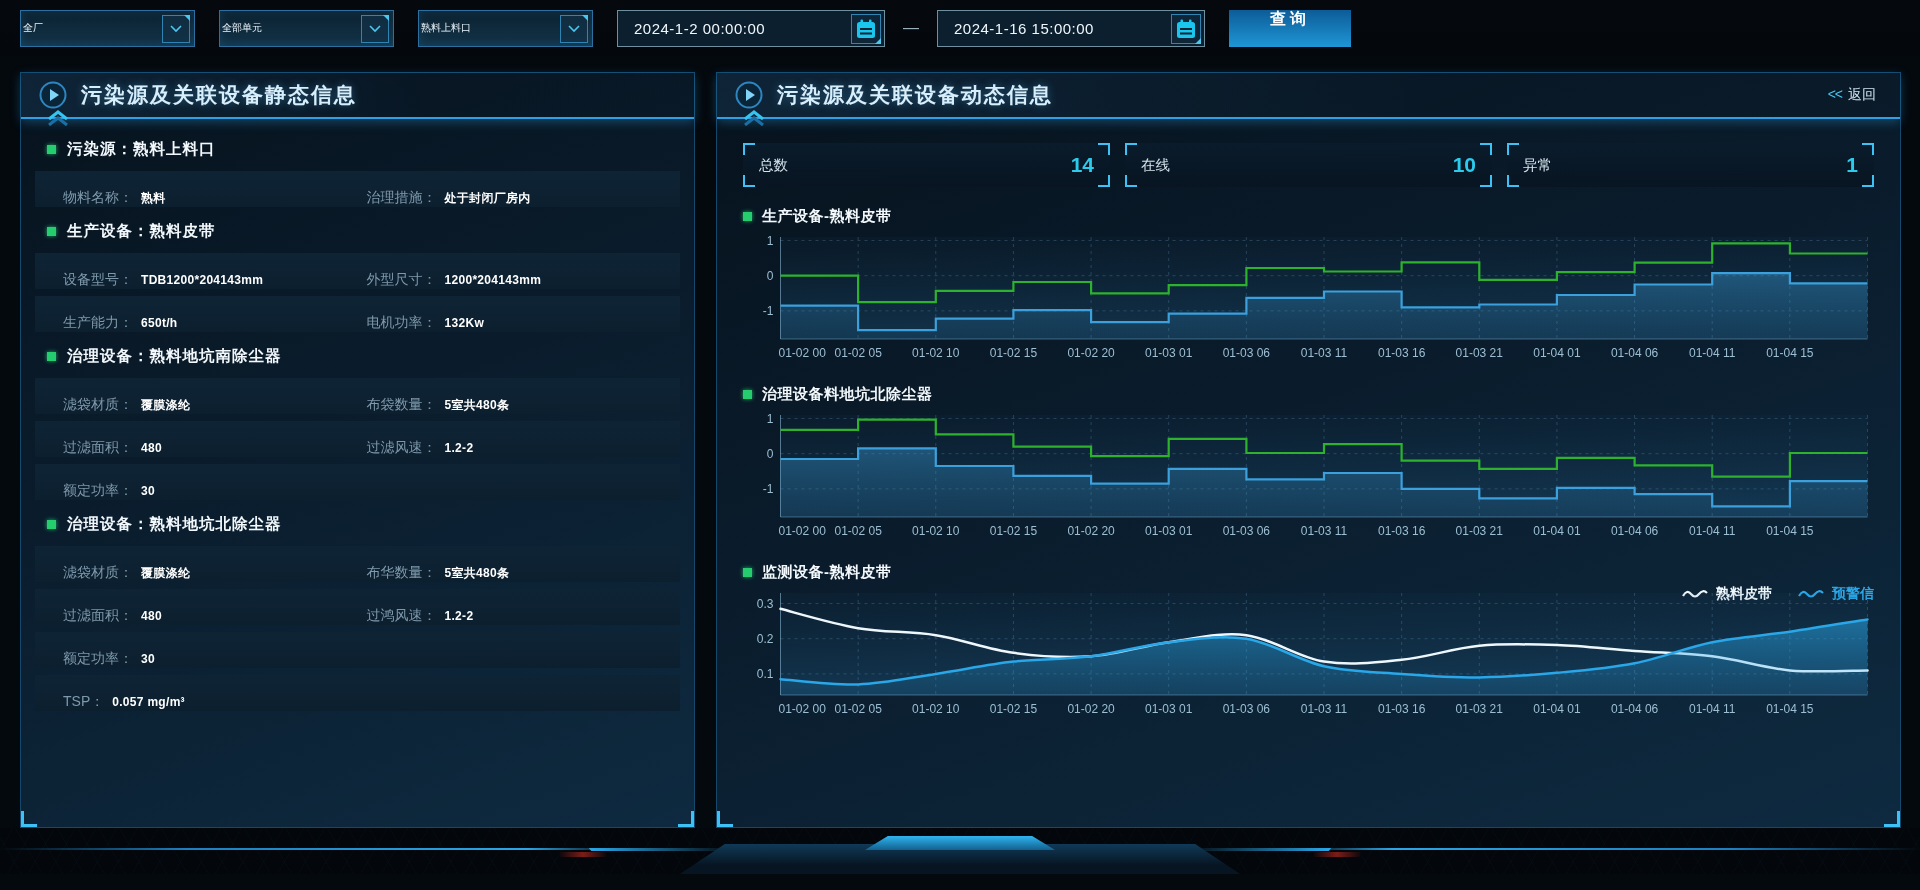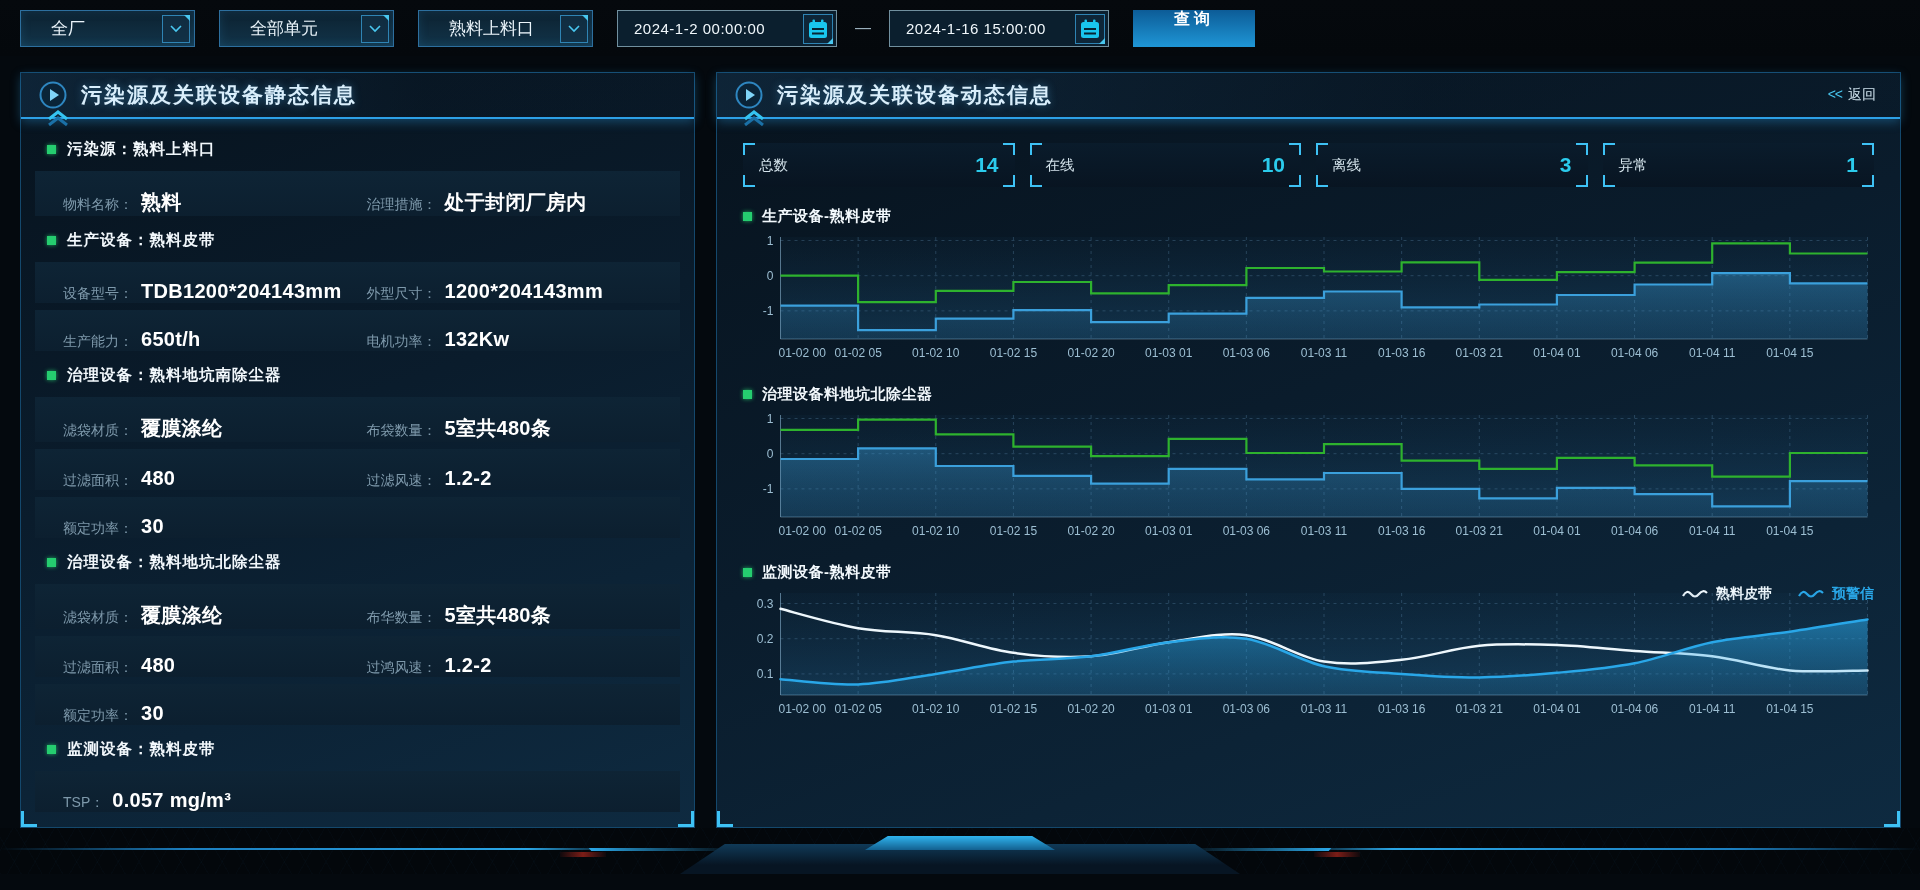--- a/index.html
+++ b/index.html
@@ -5,26 +5,26 @@
   * { margin:0; padding:0; box-sizing:border-box; }
   html,body { width:1920px; height:890px; overflow:hidden; background:#04090e;
     font-family:"Liberation Sans", sans-serif; color:#dfeaf2; }
 
   
   .topbar { height:56px; display:flex; align-items:center; padding:0 20px; gap:24px;
     background:linear-gradient(180deg,#05090d,#04080c); }
   .sel { position:relative; width:175px; height:37px; display:flex; align-items:center;
     background:linear-gradient(180deg,#0c2130,#123449); border:1px solid #2d6f9e;
     box-shadow:inset 0 0 10px rgba(40,120,170,.25); }
-  .sel .sel-text { padding-left:30px; font-size:17px; color:#eaf4fa; }
+  .sel .sel-text { padding-left:2px; font-size:10px; color:#eaf4fa; }
   .sel .chev-box { position:absolute; right:4px; top:4px; width:28px; height:28px;
     border:1px solid #2f84b4; background:rgba(18,48,70,.7); display:flex; align-items:center; justify-content:center; }
   .sel .chev-box::before { content:""; position:absolute; top:-1px; right:-1px; border-top:6px solid #49c7ef; border-left:6px solid transparent; }
   .chev { width:12px; height:8px; }
-  .datebox { position:relative; width:220px; height:37px; display:flex; align-items:center;
+  .datebox { position:relative; width:268px; height:37px; display:flex; align-items:center;
     background:#0b1f2e; border:1px solid #6f8success(0); border:1px solid #71909f; }
   .datebox .date-text { padding-left:16px; font-size:15px; color:#f0f7fb; letter-spacing:.5px; }
   .cal-btn { position:absolute; right:3px; top:3px; width:30px; height:30px; border:1px solid #2f84b4;
     background:rgba(16,44,64,.6); display:flex; align-items:center; justify-content:center; cursor:pointer; }
   .cal-btn::after { content:""; position:absolute; bottom:-1px; right:-1px; border-bottom:6px solid #49c7ef; border-left:6px solid transparent; }
   .range-dash { color:#9fb4c2; font-size:16px; margin:0 -6px; }
   .query-btn { width:122px; height:37px; border:none; cursor:pointer; display:flex; align-items:center; justify-content:center; gap:18px;
     background:linear-gradient(180deg,#0c5c97,#1f96d6); color:#fff; font-size:16px; font-weight:bold; letter-spacing:4px;
     font-family:"Liberation Sans", sans-serif;flex-direction:column; }
 
@@ -52,21 +52,21 @@
 
   
   .static-body { padding:6px 14px 0 14px; }
   .sec-head { display:flex; align-items:center; height:30px; margin-top:9px; padding-left:12px; }
   .sec-head .bullet { width:9px; height:9px; background:#25cd6f; box-shadow:0 0 4px rgba(37,205,111,.8); margin-right:11px; }
   .sec-head .sec-title { font-size:15.5px; font-weight:bold; color:#f2f8fc; letter-spacing:1px; }
   .kv-row { display:flex; align-items:center; min-height:36px; margin-top:7px; padding:18px 10px 0 28px;
     background:linear-gradient(180deg,#0e2435,#0c1f2f); }
   .kv-cell { flex:1 1 50%; display:flex; align-items:baseline; }
   .kv-label { font-size:14px; color:#7e99ab; }
-  .kv-value { font-size:20px; font-weight:bold; color:#ffffff; margin-left:8px; letter-spacing:.3px; }
+  .kv-value { font-size:12px; font-weight:bold; color:#ffffff; margin-left:8px; letter-spacing:.3px; }
 
   
   .dyn-body { padding:0 26px; }
   .stats-row { display:flex; gap:15px; margin-top:24px; }
   .stat { position:relative; flex:1; height:44px; display:flex; align-items:center; padding:0 16px;
     background:
       linear-gradient(#3ec2f5,#3ec2f5) left top/12px 2px no-repeat,
       linear-gradient(#3ec2f5,#3ec2f5) left top/2px 12px no-repeat,
       linear-gradient(#3ec2f5,#3ec2f5) right top/12px 2px no-repeat,
       linear-gradient(#3ec2f5,#3ec2f5) right top/2px 12px no-repeat,
@@ -280,24 +280,20 @@
             <span class="kv-label">过鸿风速：</span>
             <span class="kv-value">1.2-2</span>
           </div>
         </div>
         <div class="kv-row">
           <div class="kv-cell">
             <span class="kv-label">额定功率：</span>
             <span class="kv-value">30</span>
           </div>
         </div>
-        <div class="sec-head">
-          <span class="bullet"></span>
-          <span class="sec-title">监测设备：熟料皮带</span>
-        </div>
         <div class="kv-row">
           <div class="kv-cell">
             <span class="kv-label">TSP：</span>
             <span class="kv-value">0.057 mg/m³</span>
           </div>
         </div>
       </div>
   </section>
 
   <section class="panel panel-dynamic">
@@ -317,24 +313,20 @@
     </div>
     <div class="dyn-body">
       <div class="stats-row" id="stats-row">
           <div class="stat">
             <span class="stat-label">总数</span>
             <span class="stat-value">14</span>
           </div>
           <div class="stat">
             <span class="stat-label">在线</span>
             <span class="stat-value">10</span>
-          </div>
-          <div class="stat">
-            <span class="stat-label">离线</span>
-            <span class="stat-value">3</span>
           </div>
           <div class="stat">
             <span class="stat-label">异常</span>
             <span class="stat-value">1</span>
           </div>
         </div>
       <div id="charts">
           <div class="chart-block">
             <div class="chart-head">
               <span class="bullet"></span>

